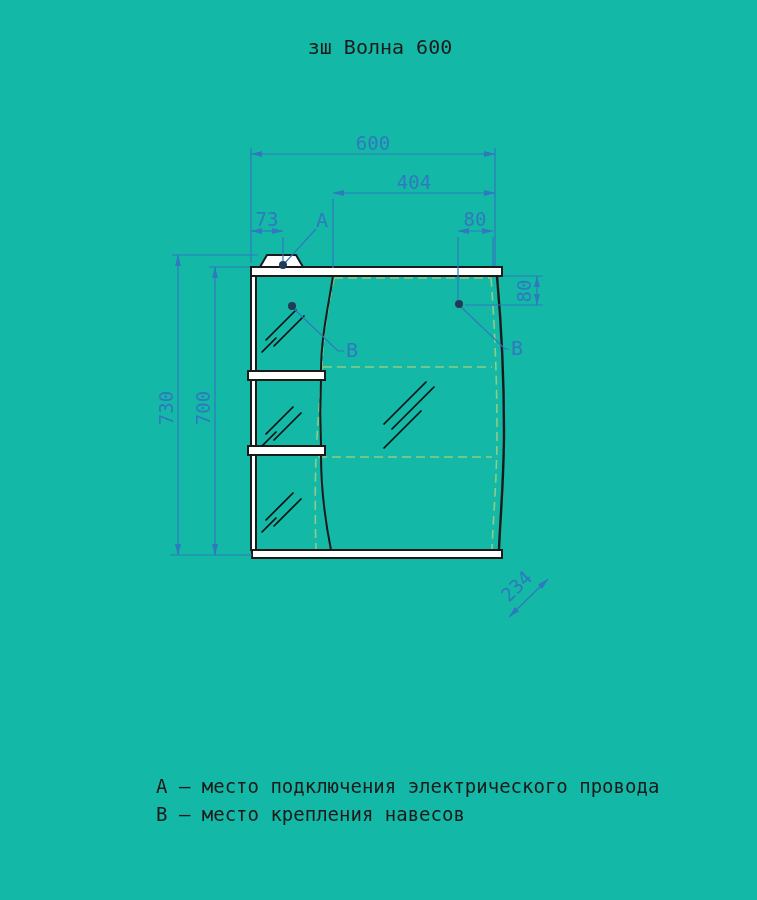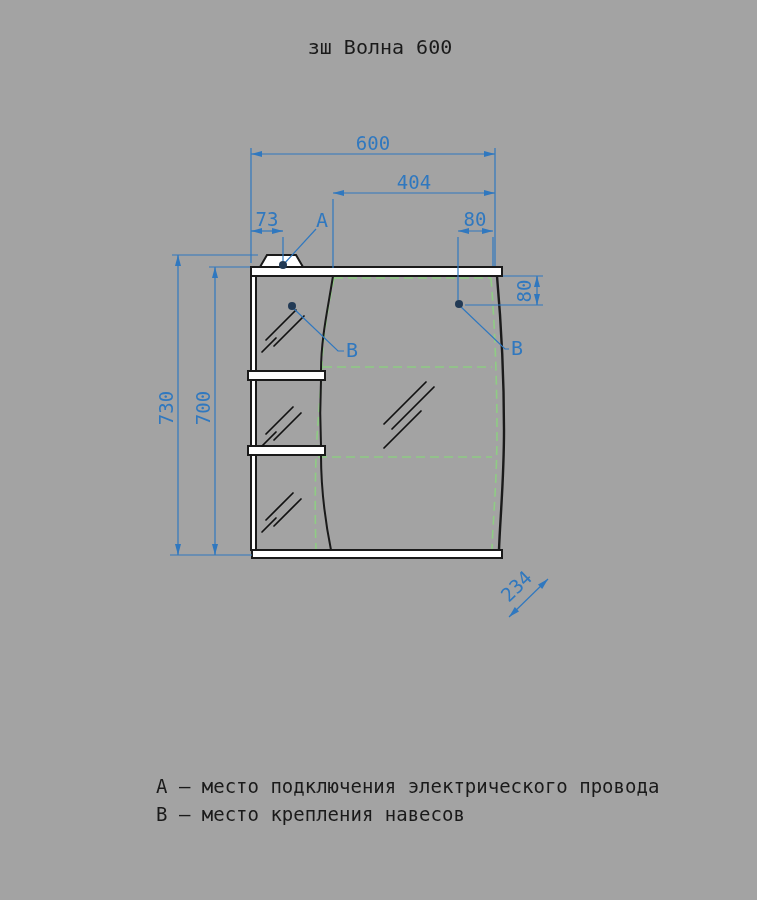--- a/index.html
+++ b/index.html
@@ -1,19 +1,19 @@
 <!DOCTYPE html>
 <html><head>
 <meta charset="utf-8">
 <style>
   html,body{margin:0;padding:0;background:#ffffff;}
   .page{
     position:relative;
     width:757px;height:900px;
-    background:#a3a3a3;
+    background:#14b8a6;
     font-family:"DejaVu Sans Mono","Liberation Mono",monospace;
     overflow:hidden;
   }
   svg{display:block;}
   text{font-family:"DejaVu Sans Mono","Liberation Mono",monospace;}
   .dim-text{fill:#3078bf;font-size:19px;}
   .marker-text{fill:#3078bf;font-size:20px;}
   .black-text{fill:#1a1a1a;}
 </style>
 </head>

